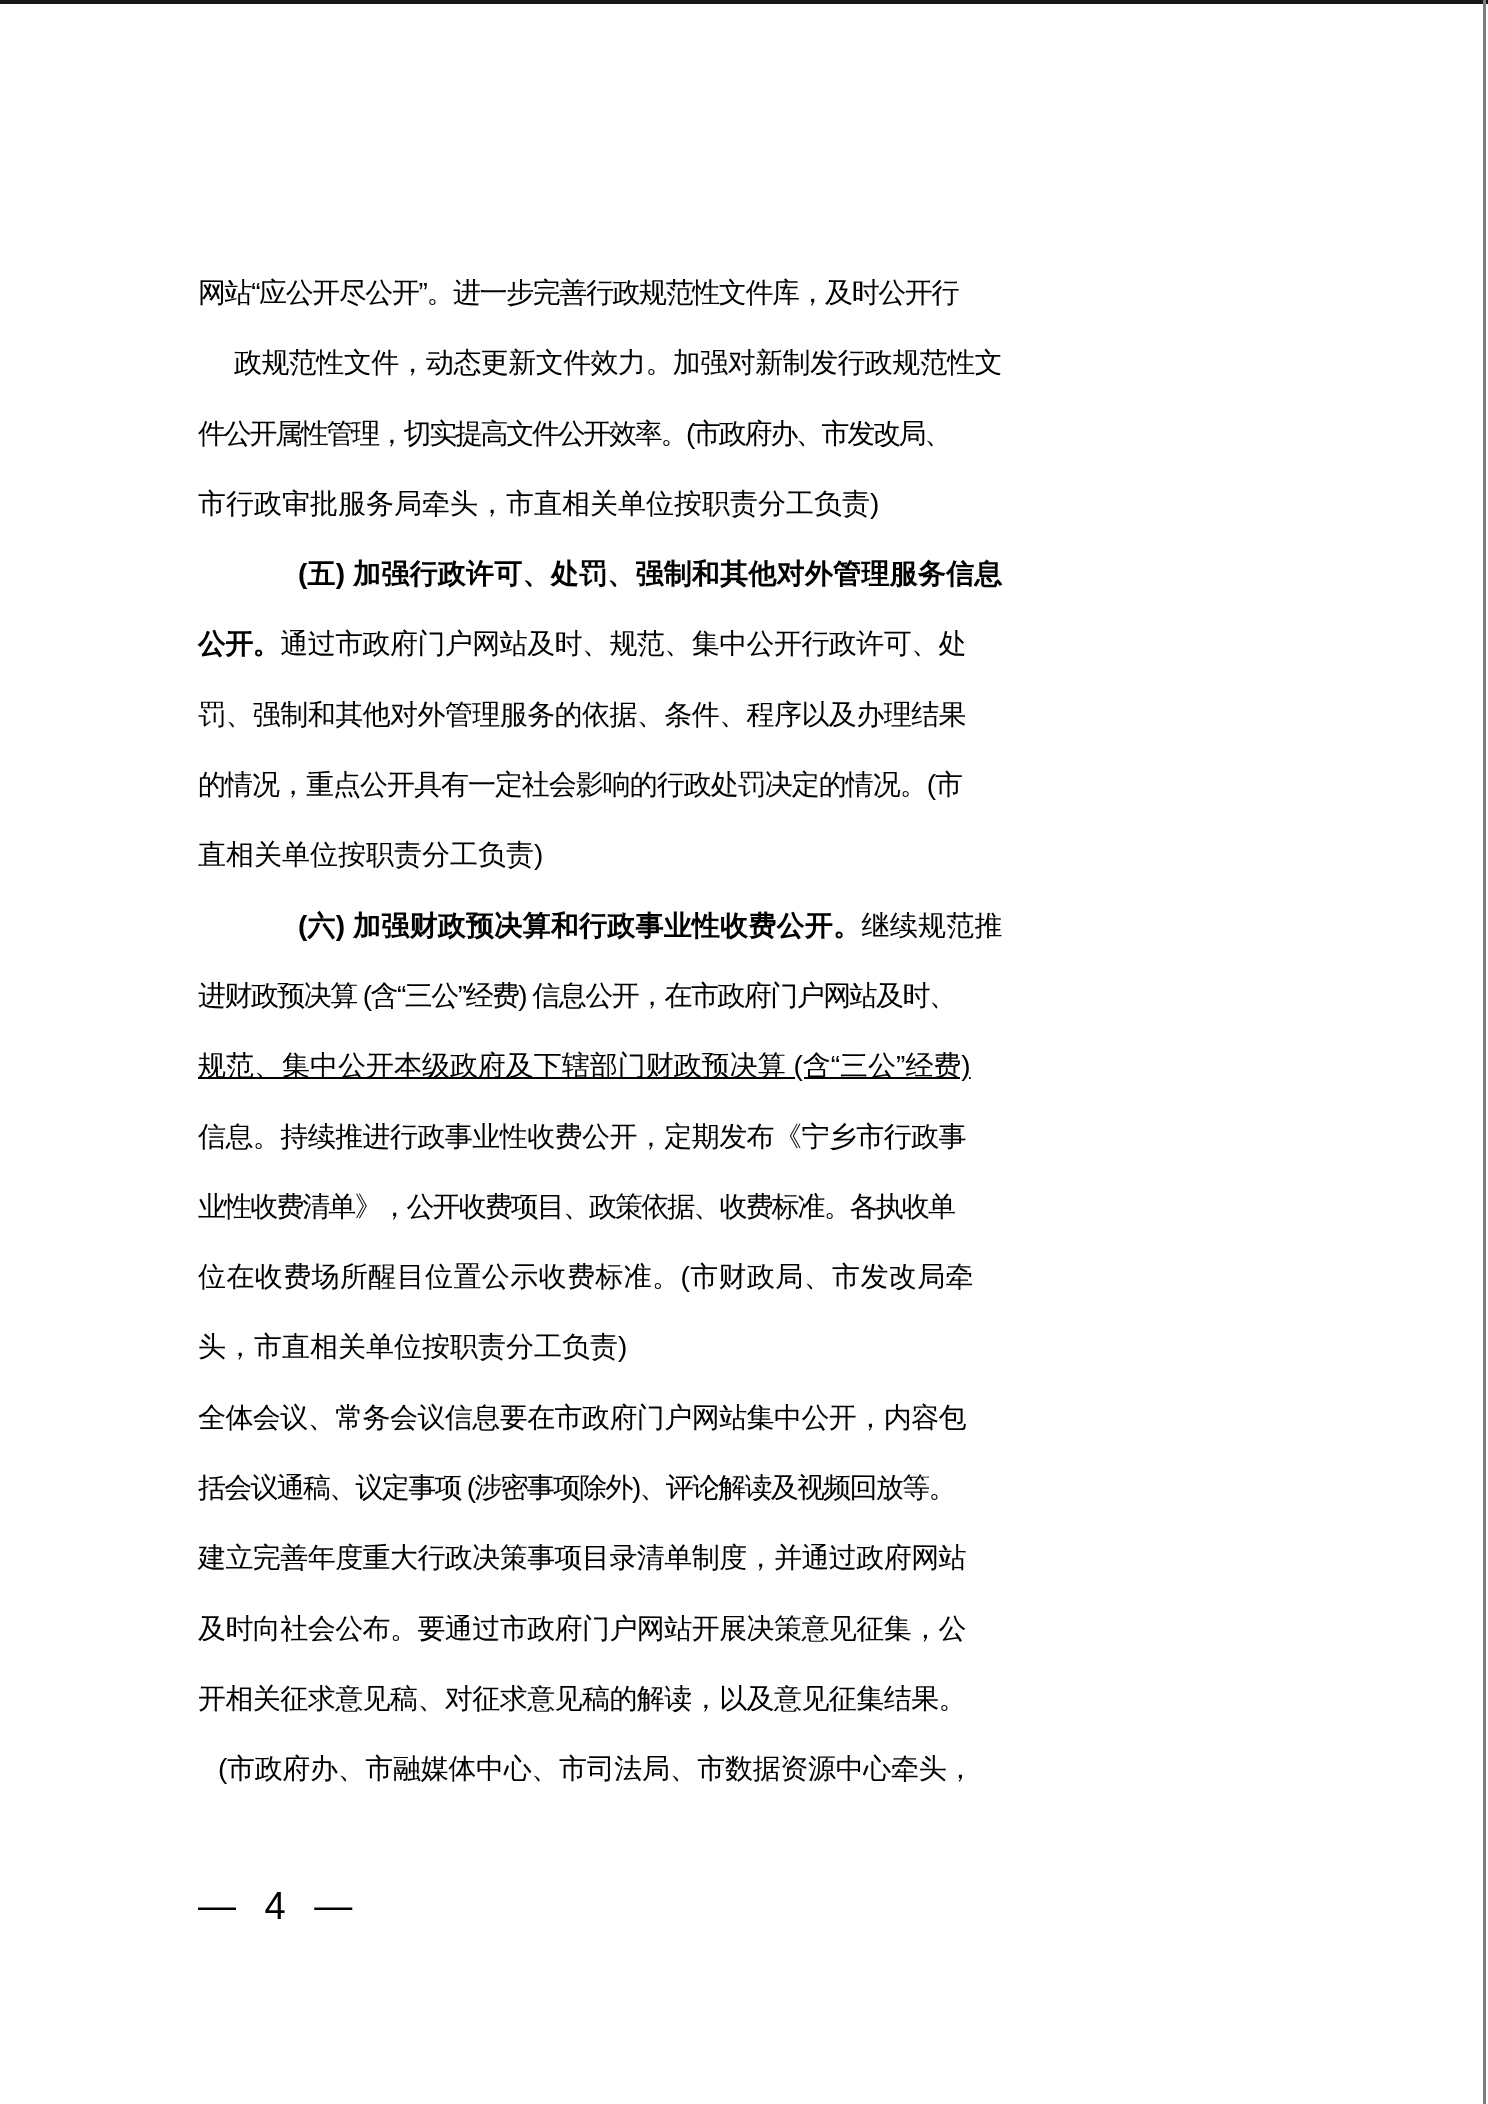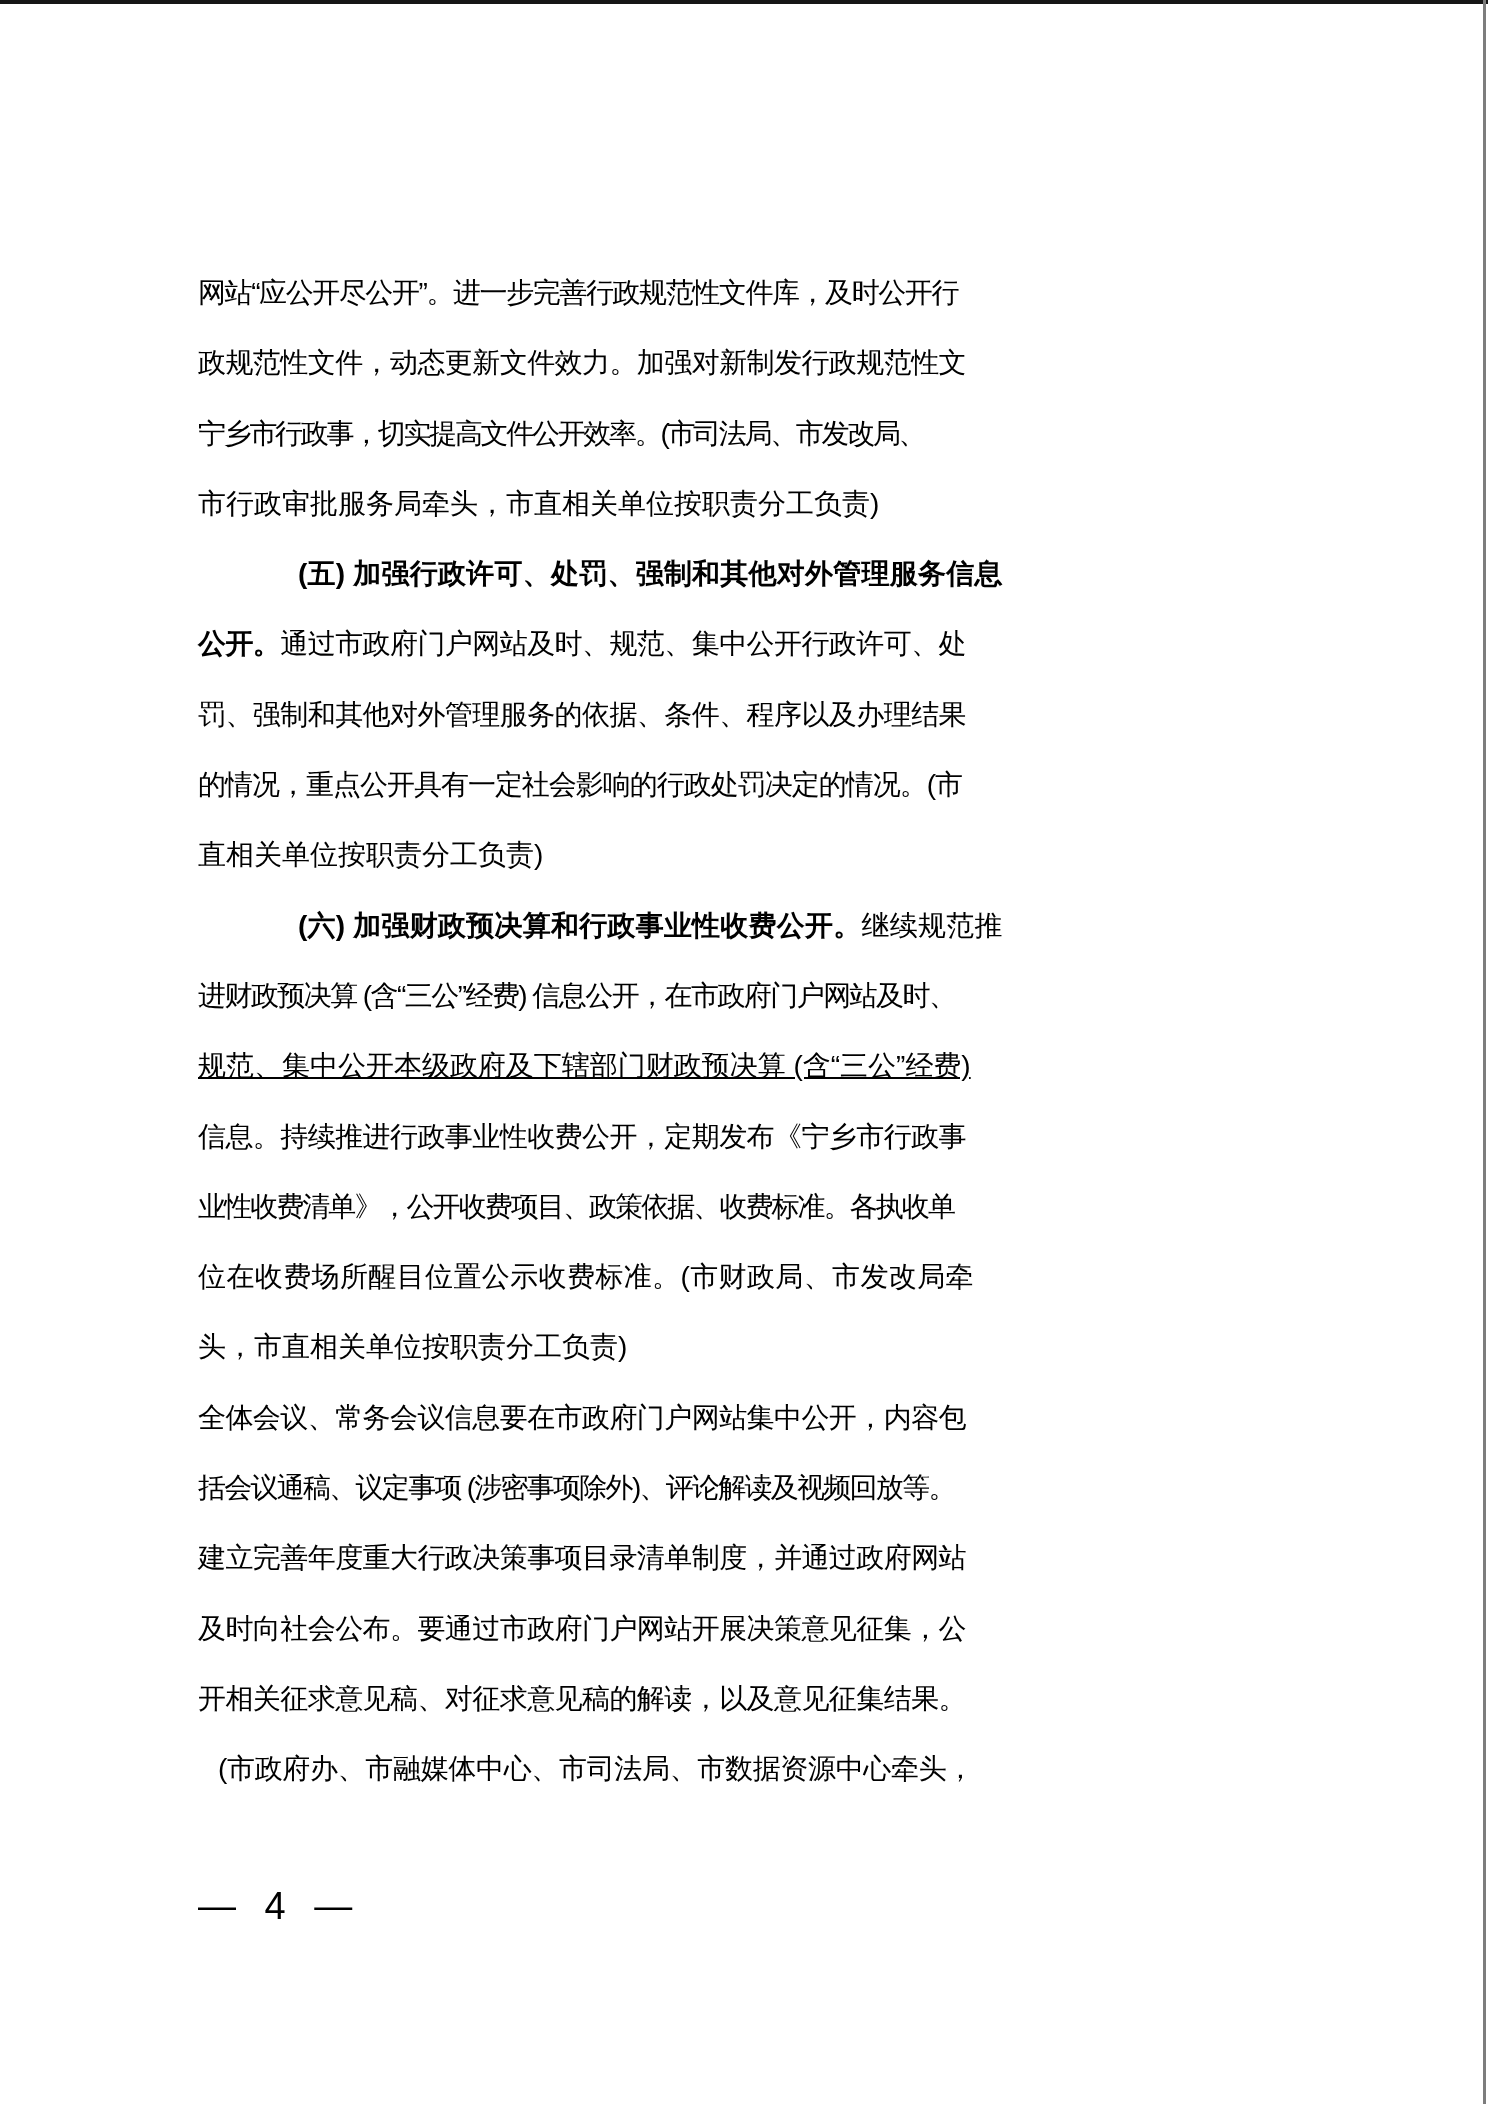--- a/index.html
+++ b/index.html
@@ -57,22 +57,22 @@
   }
 </style>
 </head>
 <body>
 
 <div class="top-edge"></div>
 <div class="right-edge"></div>
 
 <div class="doc-body">
     <div class="line" style="letter-spacing: -1.42135px;"><span><span class="">网站“应公开尽公开”。进一步完善行政规范性文件库，及时公开行</span></span></div>
-    <div class="line" style="letter-spacing: -0.571429px;"><span><span class="">政规范性文件，动态更新文件效力。加强对新制发行政规范性文</span></span></div>
-    <div class="line" style="letter-spacing: -2.31094px;"><span><span class="">宁乡市行政事，切实提高文件公开效率。(市司法局、市发改局、</span></span></div>
+    <div class="line" style="letter-spacing: -0.571429px; margin-left: 36px;"><span><span class="">政规范性文件，动态更新文件效力。加强对新制发行政规范性文</span></span></div>
+    <div class="line" style="letter-spacing: -2.31094px;"><span><span class="">件公开属性管理，切实提高文件公开效率。(市政府办、市发改局、</span></span></div>
     <div class="line"><span><span class="">市行政审批服务局牵头，市直相关单位按职责分工负责)</span></span></div>
     <div class="line" style="padding-left: 100px; letter-spacing: 0.230903px;"><span><span class="bold">(五) 加强行政许可、处罚、强制和其他对外管理服务信息</span></span></div>
     <div class="line" style="letter-spacing: -0.571429px;"><span><span class="bold">公开。</span><span class="">通过市政府门户网站及时、规范、集中公开行政许可、处</span></span></div>
     <div class="line" style="letter-spacing: -0.571429px;"><span><span class="">罚、强制和其他对外管理服务的依据、条件、程序以及办理结果</span></span></div>
     <div class="line" style="letter-spacing: -1.01131px;"><span><span class="">的情况，重点公开具有一定社会影响的行政处罚决定的情况。(市</span></span></div>
     <div class="line"><span><span class="">直相关单位按职责分工负责)</span></span></div>
     <div class="line" style="padding-left: 100px; letter-spacing: 0.230903px;"><span><span class="bold">(六) 加强财政预决算和行政事业性收费公开。</span><span class="">继续规范推</span></span></div>
     <div class="line" style="letter-spacing: -1.56108px;"><span><span class="">进财政预决算 (含“三公”经费) 信息公开，在市政府门户网站及时、</span></span></div>
     <div class="line" style="letter-spacing: -0.0131048px; text-decoration: underline;"><span><span class="">规范、集中公开本级政府及下辖部门财政预决算 (含“三公”经费)</span></span></div>
     <div class="line" style="letter-spacing: -0.571429px;"><span><span class="">信息。持续推进行政事业性收费公开，定期发布《宁乡市行政事</span></span></div>

